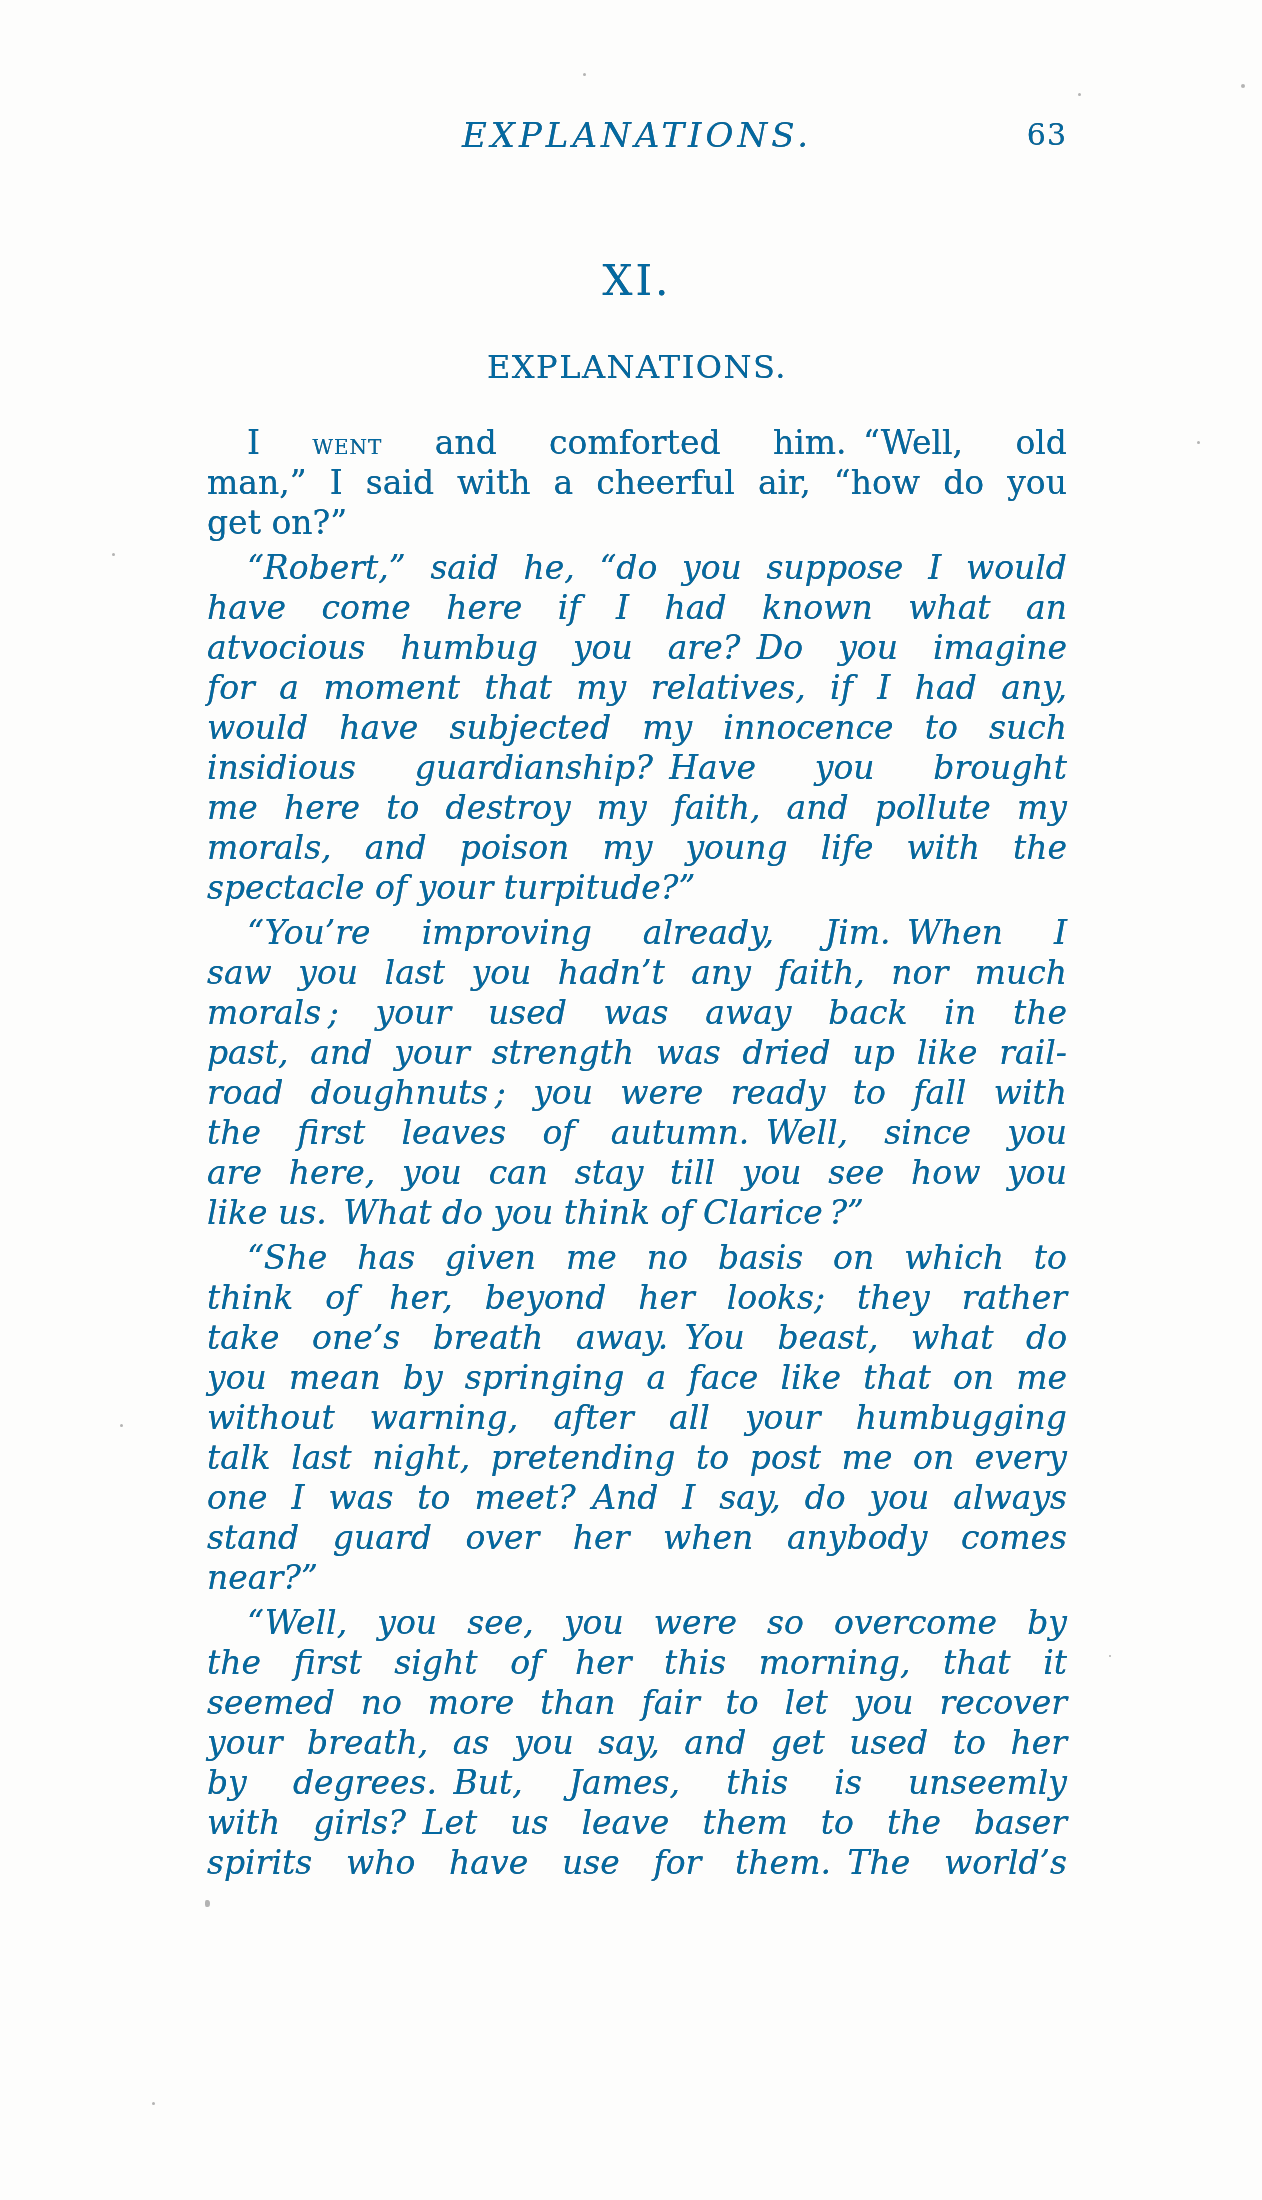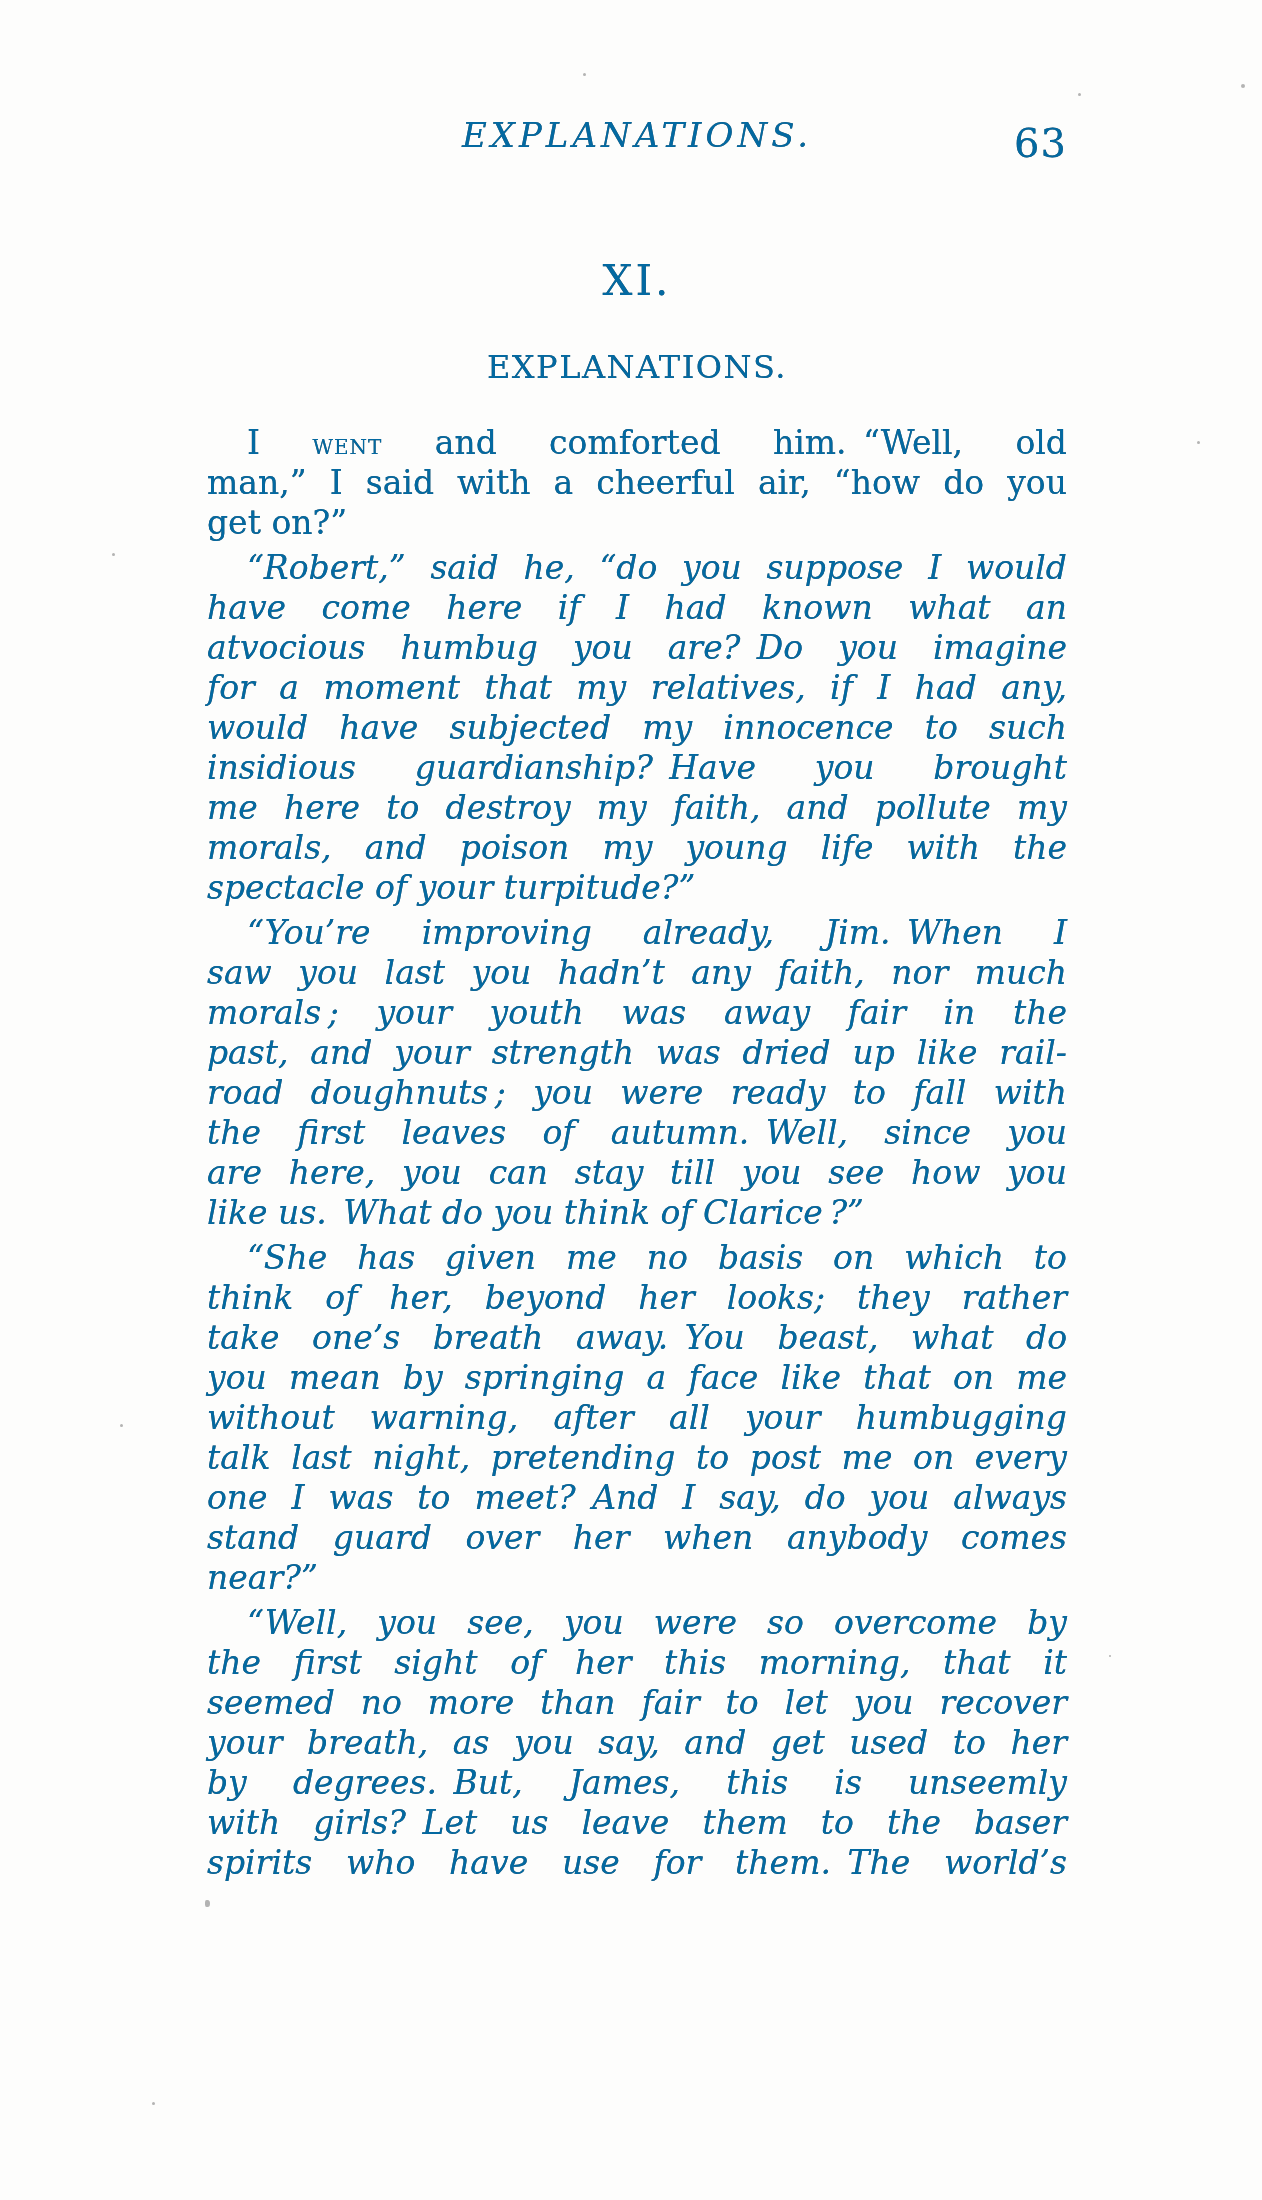--- a/index.html
+++ b/index.html
@@ -33,24 +33,23 @@
     text-align: center;
     font-style: italic;
     font-size: 34px;
     letter-spacing: 4px;
     line-height: 46px;
   }
   .page-number {
     position: absolute;
     right: 0;
     top: 0;
-    font-size: 40px;
+    font-size: 30px;
     line-height: 46px;
     letter-spacing: 1px;
-    margin-top: 8px;
   }
 
   .chapter-number {
     position: absolute;
     left: 207px;
     top: 258px;
     width: 860px;
     text-align: center;
     font-size: 42px;
     line-height: 46px;
@@ -128,21 +127,21 @@
         <div class="line"><span>for a moment that my relatives, if I had any,</span></div>
         <div class="line"><span>would have subjected my innocence to such</span></div>
         <div class="line"><span>insidious guardianship? Have you brought</span></div>
         <div class="line"><span>me here to destroy my faith, and pollute my</span></div>
         <div class="line"><span>morals, and poison my young life with the</span></div>
         <div class="line lastline"><span>spectacle of your turpitude?”</span></div>
       </div>
       <div class="para">
         <div class="line indent"><span>“You’re improving already, Jim. When I</span></div>
         <div class="line"><span>saw you last you hadn’t any faith, nor much</span></div>
-        <div class="line"><span>morals ; your youth was away fair in the</span></div>
+        <div class="line"><span>morals ; your used was away back in the</span></div>
         <div class="line"><span>past, and your strength was dried up like rail-</span></div>
         <div class="line"><span>road doughnuts ; you were ready to fall with</span></div>
         <div class="line"><span>the first leaves of autumn. Well, since you</span></div>
         <div class="line"><span>are here, you can stay till you see how you</span></div>
         <div class="line lastline"><span>like us. What do you think of Clarice ?”</span></div>
       </div>
       <div class="para">
         <div class="line indent"><span>“She has given me no basis on which to</span></div>
         <div class="line"><span>think of her, beyond her looks; they rather</span></div>
         <div class="line"><span>take one’s breath away. You beast, what do</span></div>

